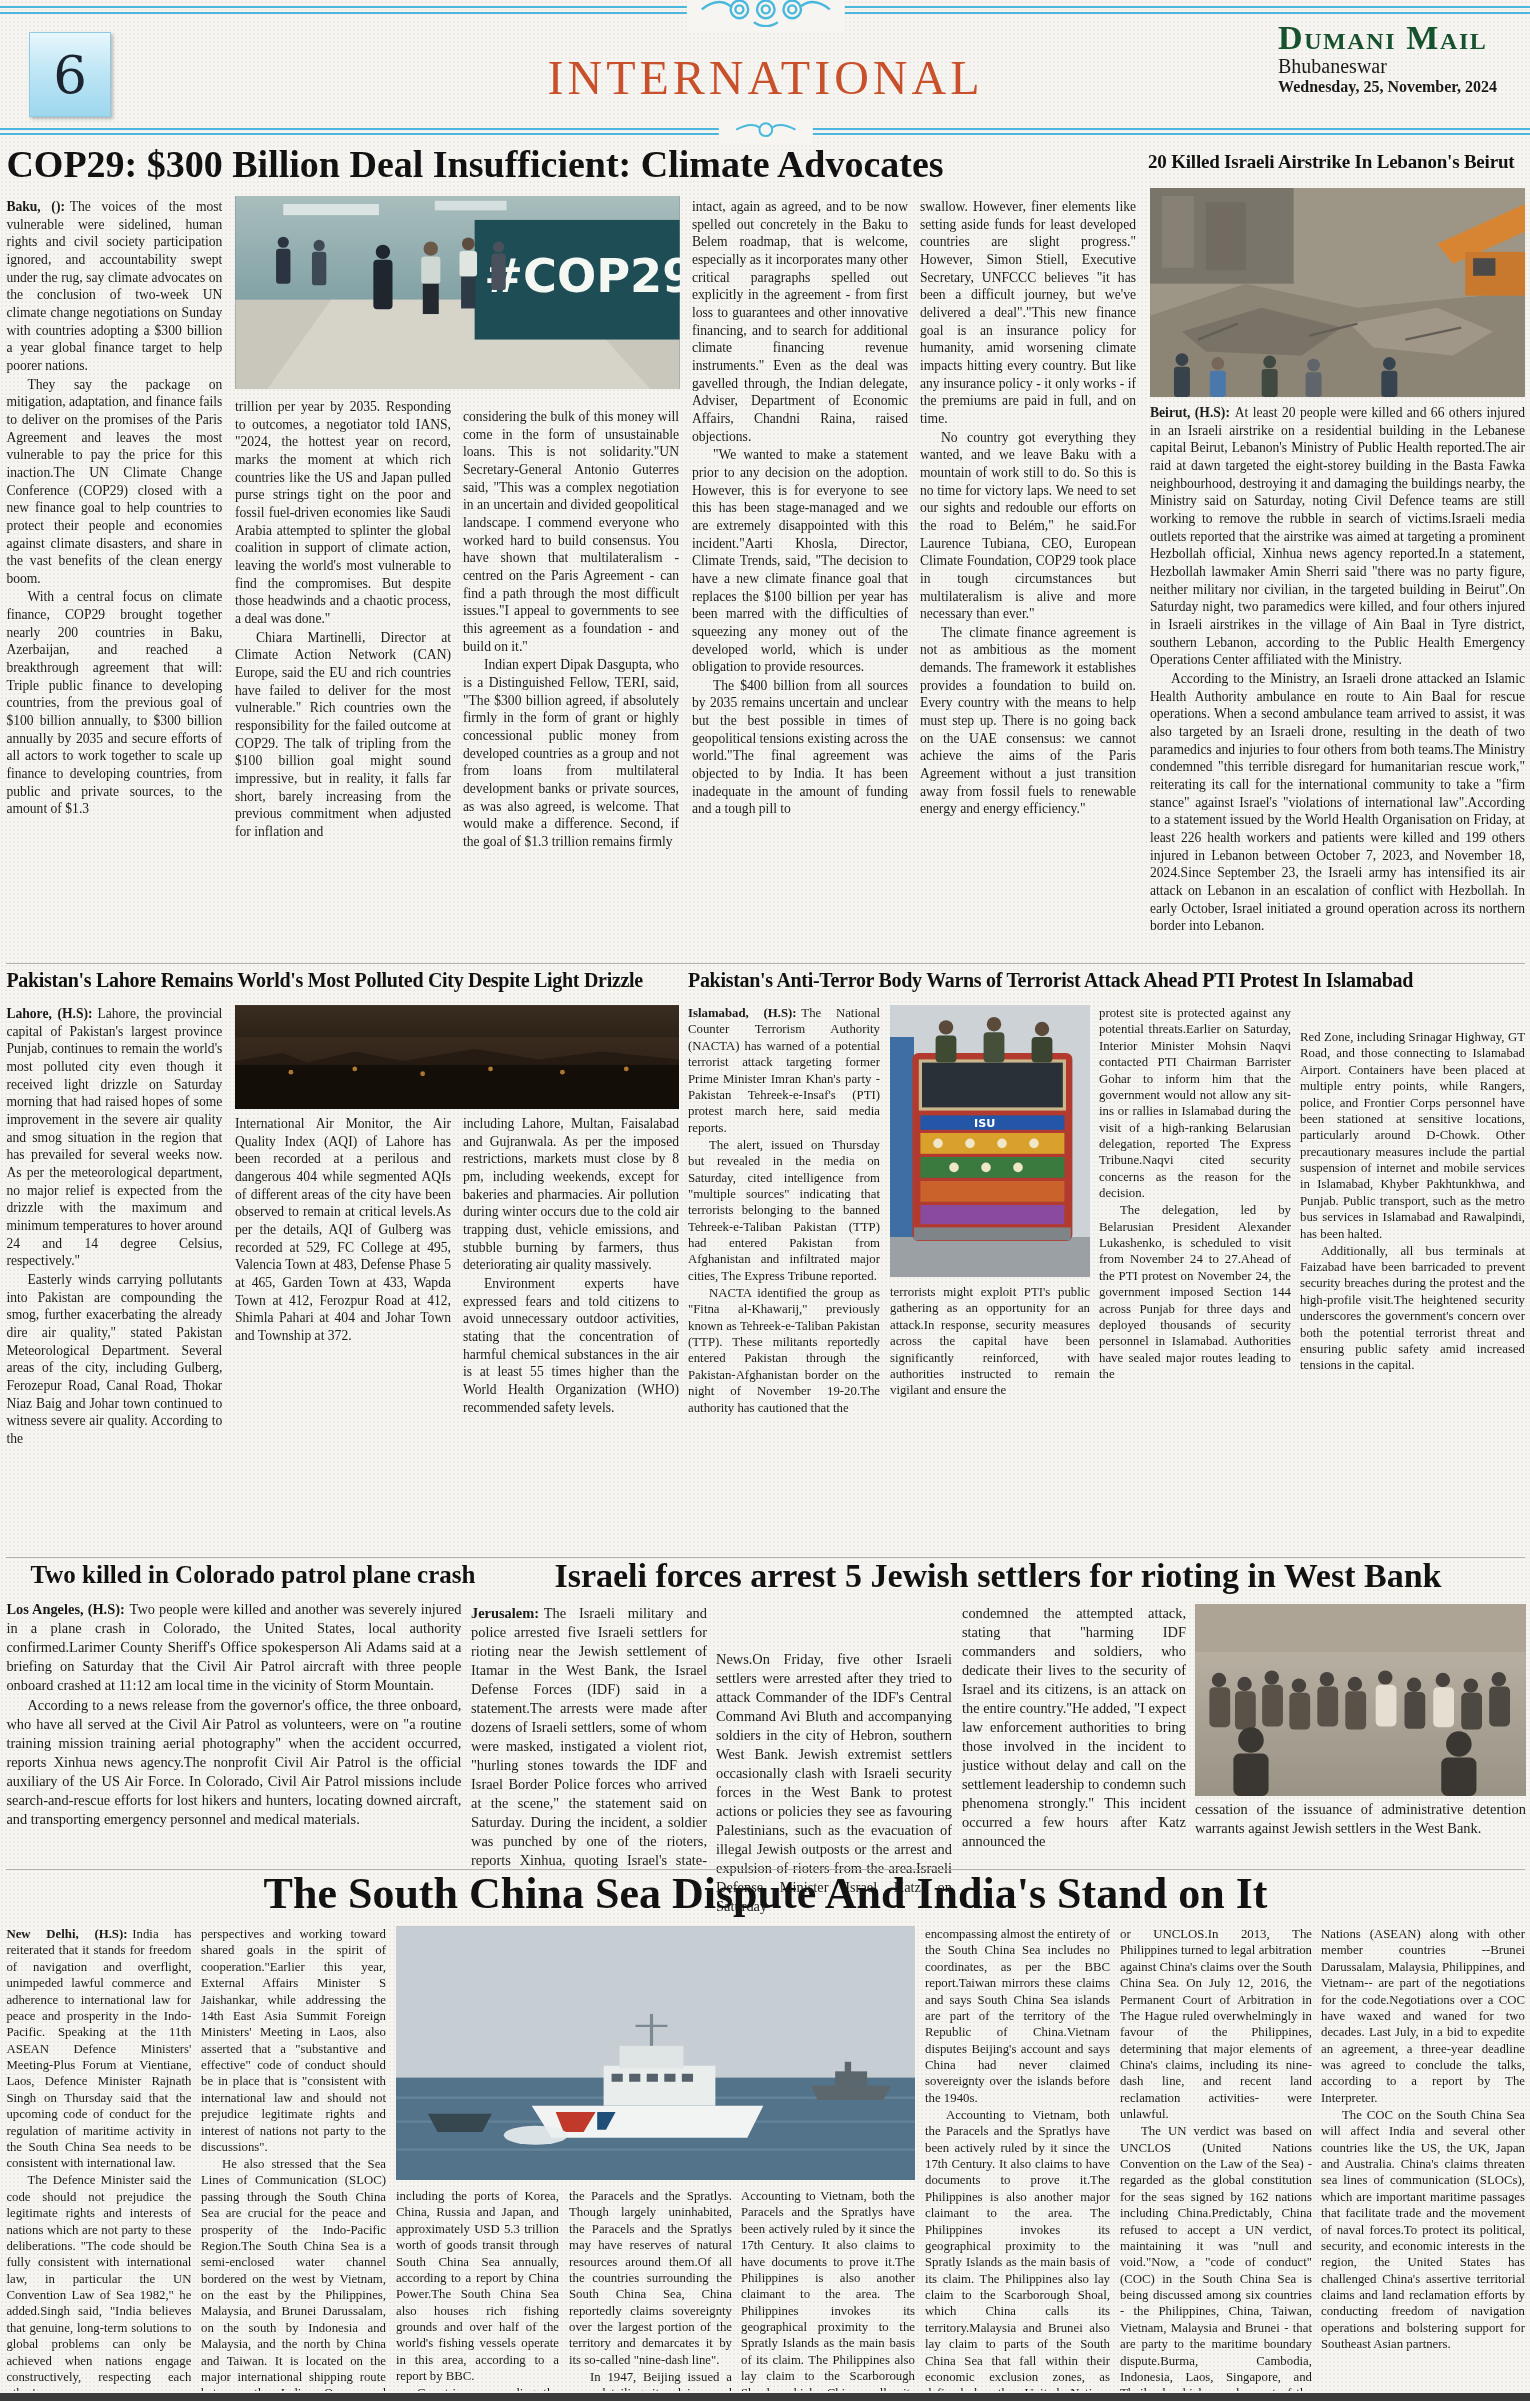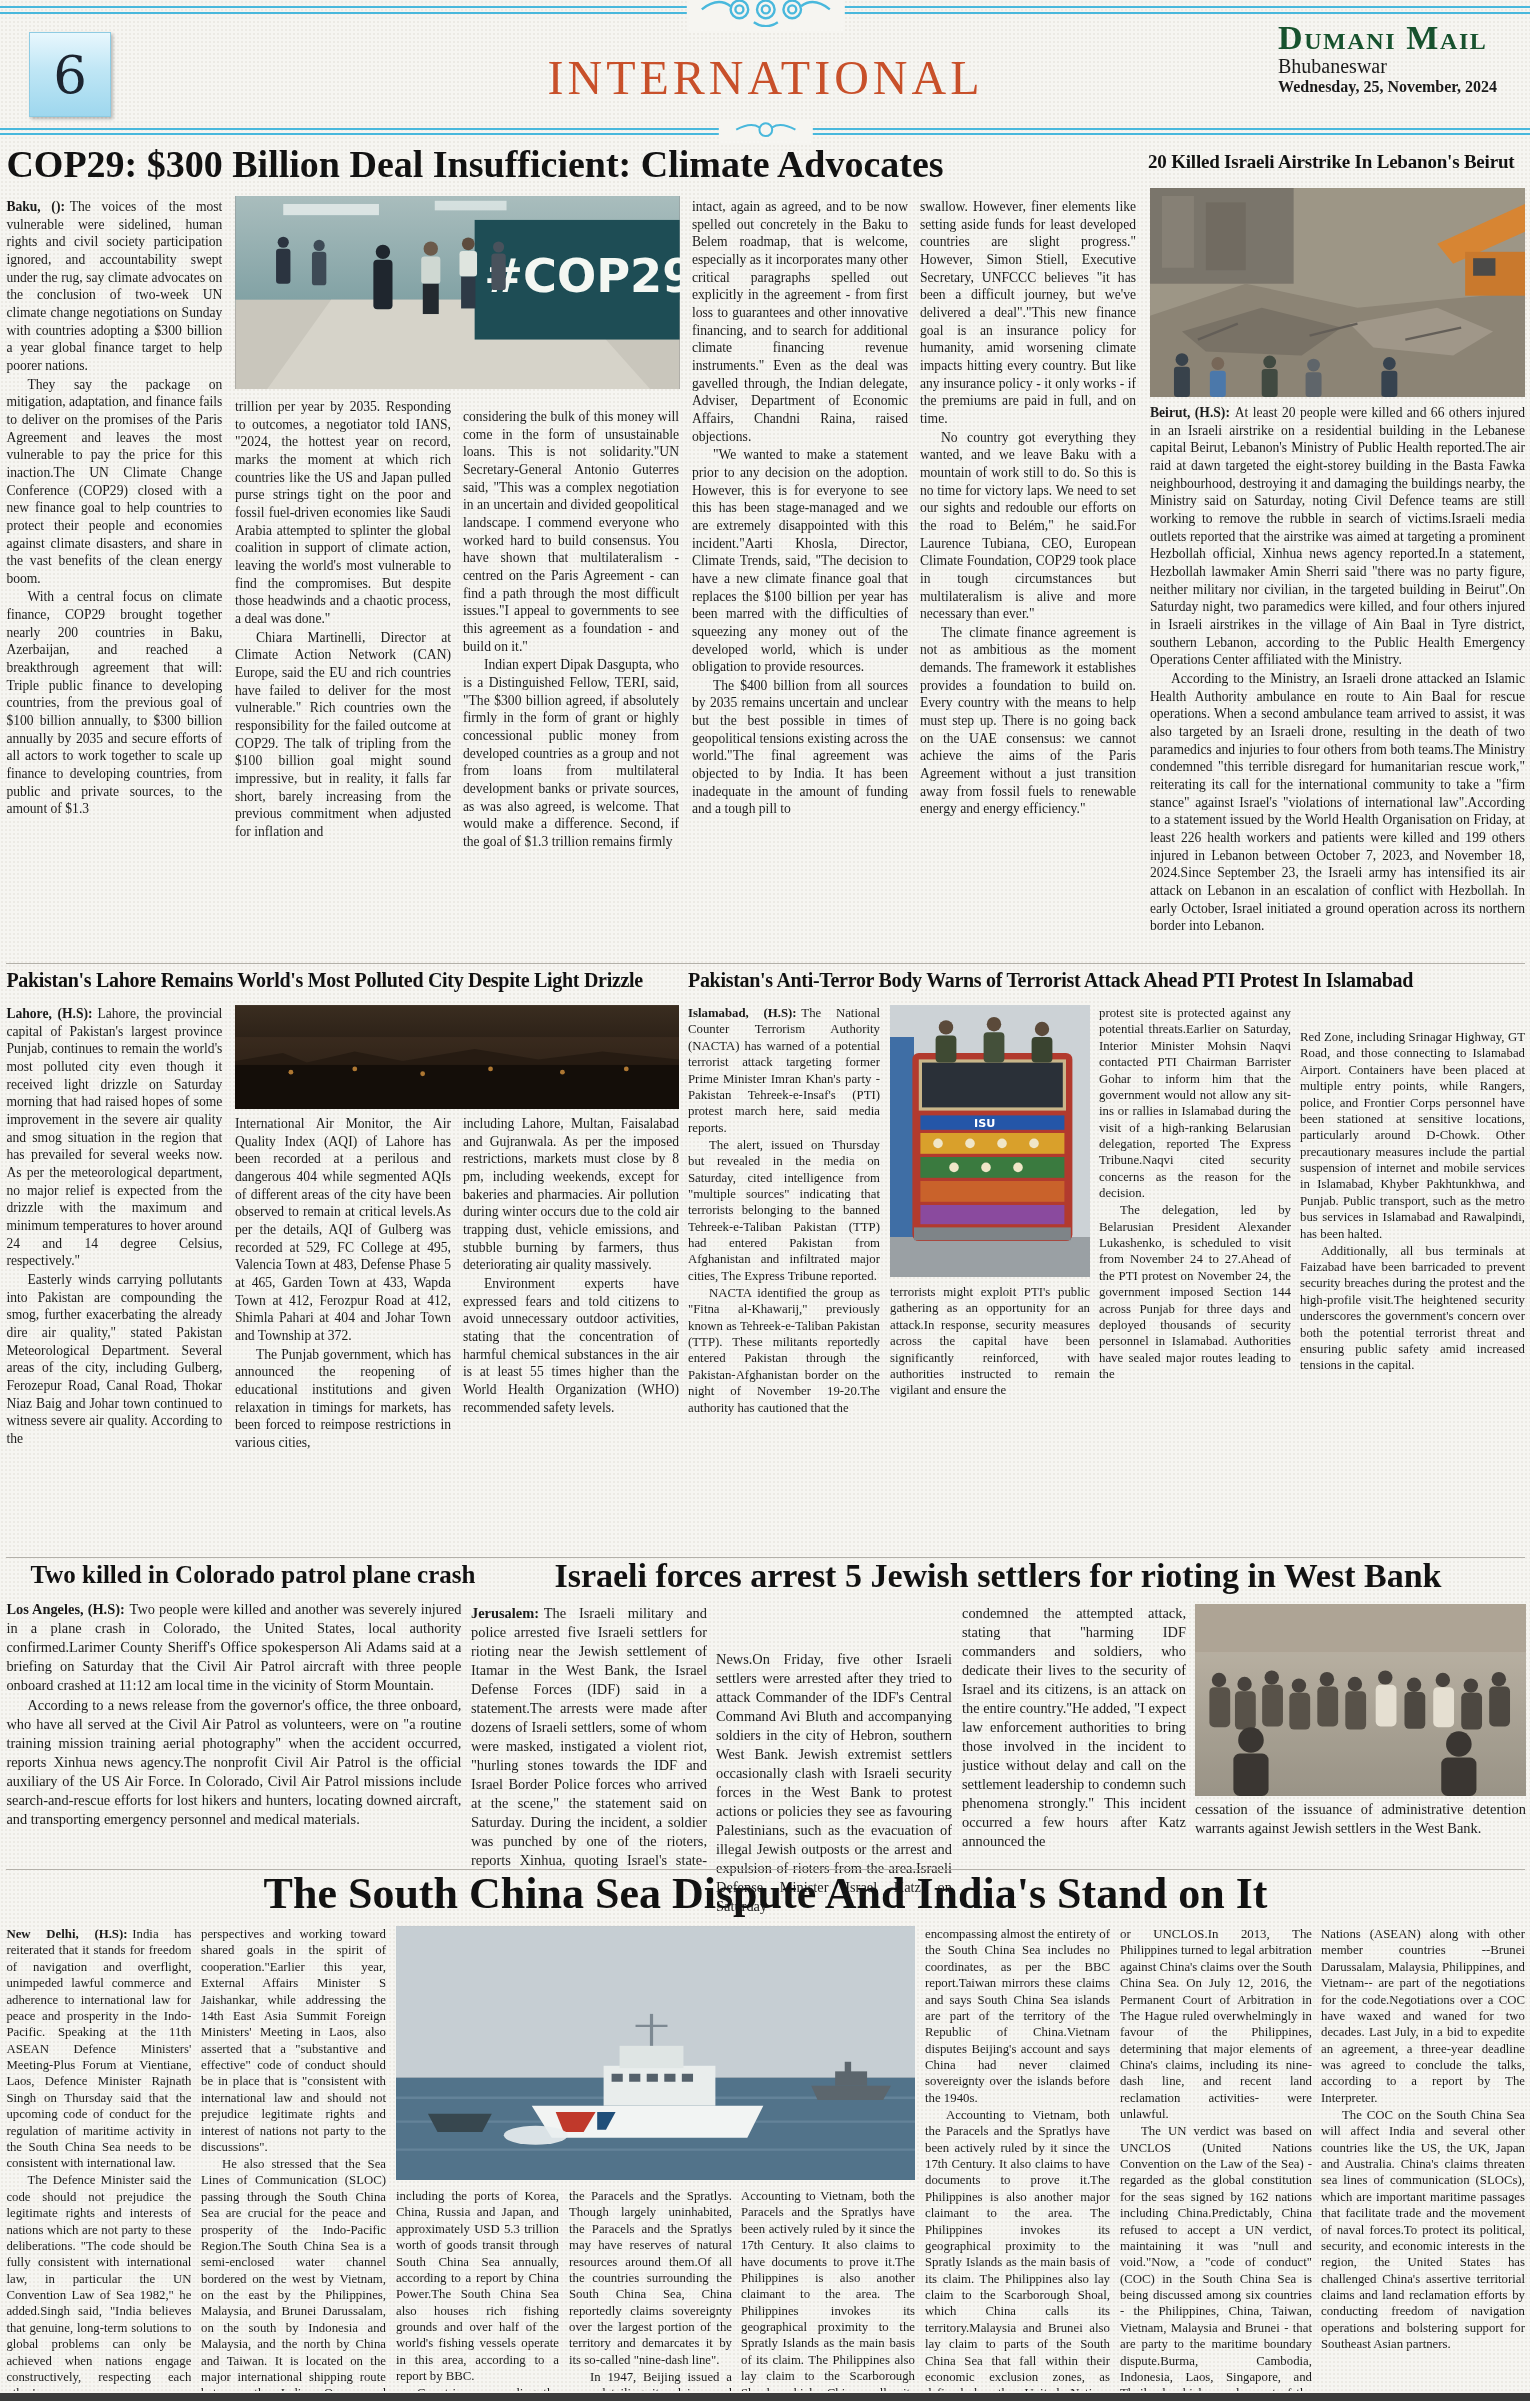--- a/index.html
+++ b/index.html
@@ -236,21 +236,20 @@
     </div>
 
     <div class="col" style="left:6.4px;top:1005px;width:216px;height:549px;">
       <p class="para noindent"><b class="dateline">Lahore, (H.S):</b><span>Lahore, the provincial capital of Pakistan's largest province Punjab, continues to remain the world's most polluted city even though it received light drizzle on Saturday morning that had raised hopes of some improvement in the severe air quality and smog situation in the region that has prevailed for several weeks now. As per the meteorological department, no major relief is expected from the drizzle with the maximum and minimum temperatures to hover around 24 and 14 degree Celsius, respectively."</span></p>
       <div>
           <p class="para">Easterly winds carrying pollutants into Pakistan are compounding the smog, further exacerbating the already dire air quality," stated Pakistan Meteorological Department. Several areas of the city, including Gulberg, Ferozepur Road, Canal Road, Thokar Niaz Baig and Johar town continued to witness severe air quality. According to the</p>
         </div>
     </div>
     <div class="col" style="left:235px;top:1115px;width:216px;height:438px;">
         <p class="para noindent">International Air Monitor, the Air Quality Index (AQI) of Lahore has been recorded at a perilous and dangerous 404 while segmented AQIs of different areas of the city have been observed to remain at critical levels.As per the details, AQI of Gulberg was recorded at 529, FC College at 495, Valencia Town at 483, Defense Phase 5 at 465, Garden Town at 433, Wapda Town at 412, Ferozpur Road at 412, Shimla Pahari at 404 and Johar Town and Township at 372.</p>
-        <p class="para">The Punjab government, which has announced the reopening of educational institutions and given relaxation in timings for markets, has been forced to reimpose restrictions in various cities,</p>
       </div>
     <div class="col" style="left:463px;top:1115px;width:216px;height:438px;">
         <p class="para noindent">including Lahore, Multan, Faisalabad and Gujranwala. As per the imposed restrictions, markets must close by 8 pm, including weekends, except for bakeries and pharmacies. Air pollution during winter occurs due to the cold air trapping dust, vehicle emissions, and stubble burning by farmers, thus deteriorating air quality massively.</p>
         <p class="para">Environment experts have expressed fears and told citizens to avoid unnecessary outdoor activities, stating that the concentration of harmful chemical substances in the air is at least 55 times higher than the World Health Organization (WHO) recommended safety levels.</p>
       </div>
   </section>
 
   <section>
     <div class="hl" style="position:absolute;left:688px;top:970px;width:839px;font-size:20px;letter-spacing:-0.3px;white-space:nowrap;">Pakistan's Anti-Terror Body Warns of Terrorist Attack Ahead PTI Protest In Islamabad</div>
 

